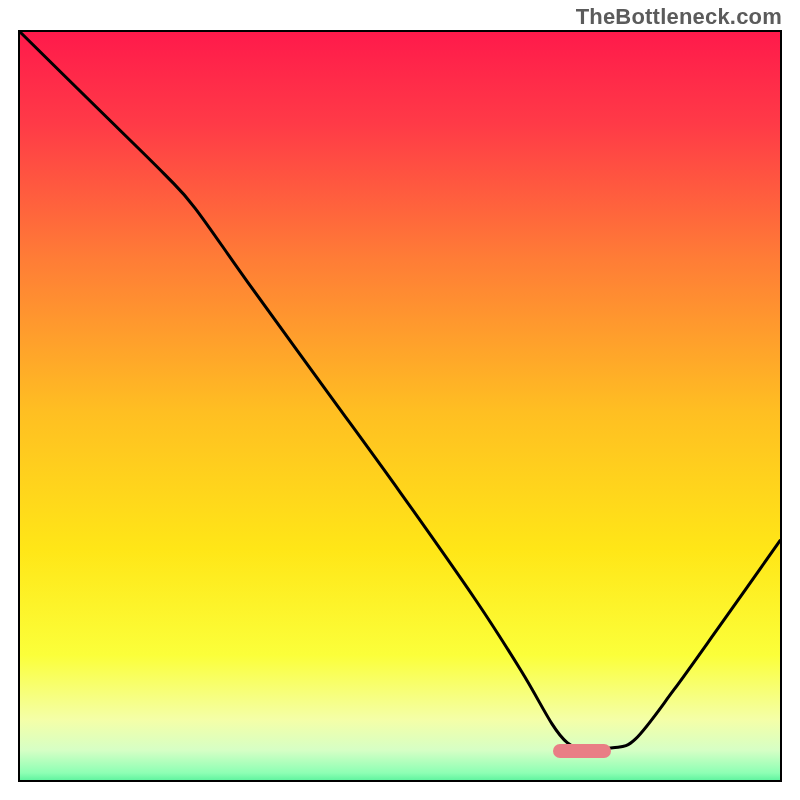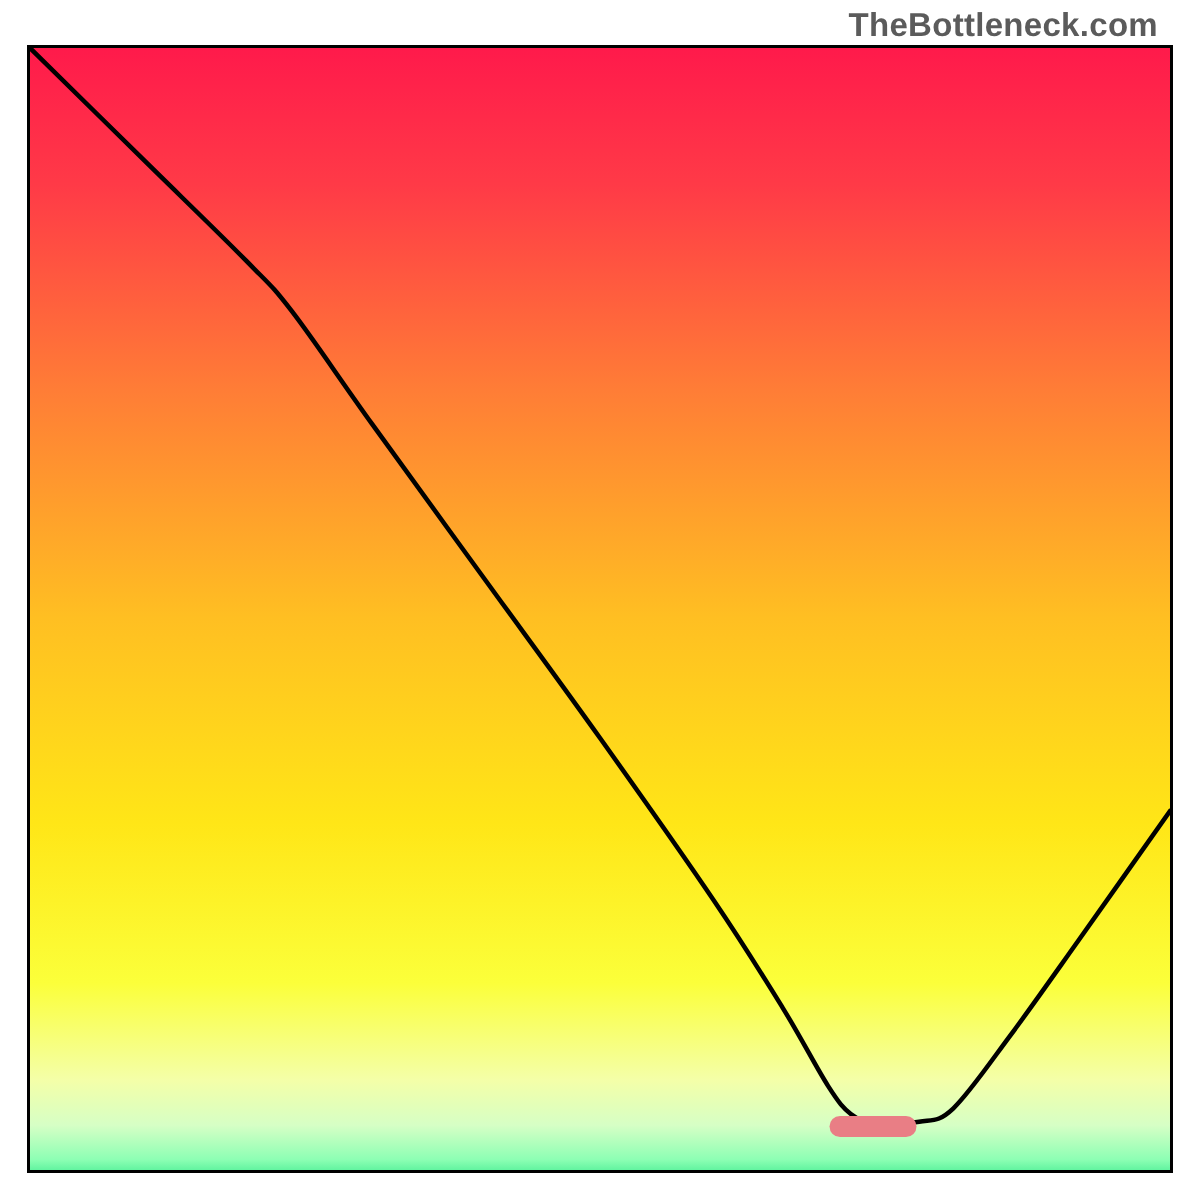--- a/index.html
+++ b/index.html
@@ -11,21 +11,21 @@
     font-family: Arial, Helvetica, sans-serif;
   }
   .container {
     position: relative;
     width: 800px;
     height: 800px;
   }
   .watermark {
     position: absolute;
     top: 4px;
-    right: 28px;
+    right: 18px;
     font-size: 22px;
     font-weight: 600;
     color: #5b5b5b;
     letter-spacing: 0.2px;
   }
   .plot-area {
     position: absolute;
     left: 18px;
     top: 30px;
     width: 764px;

